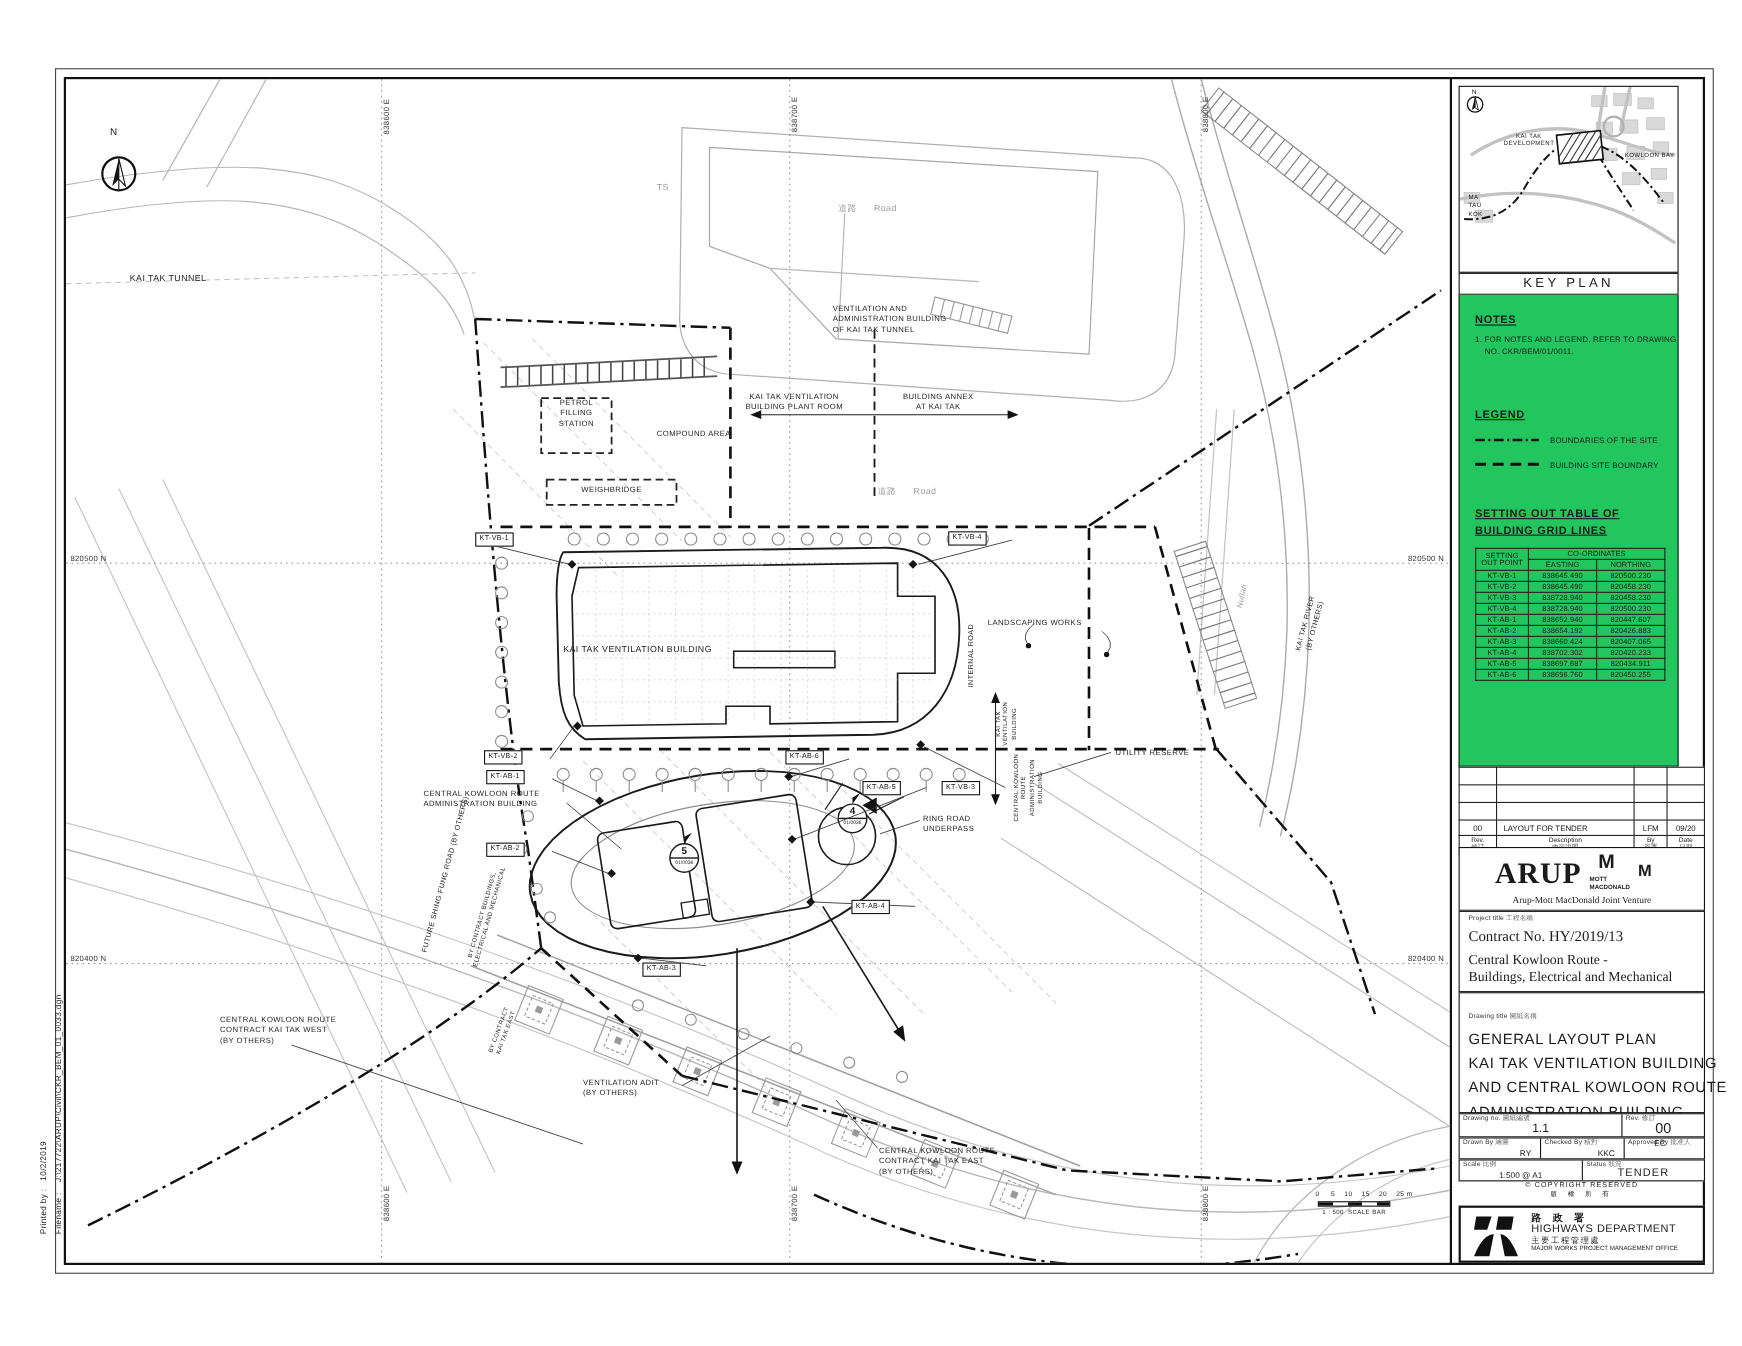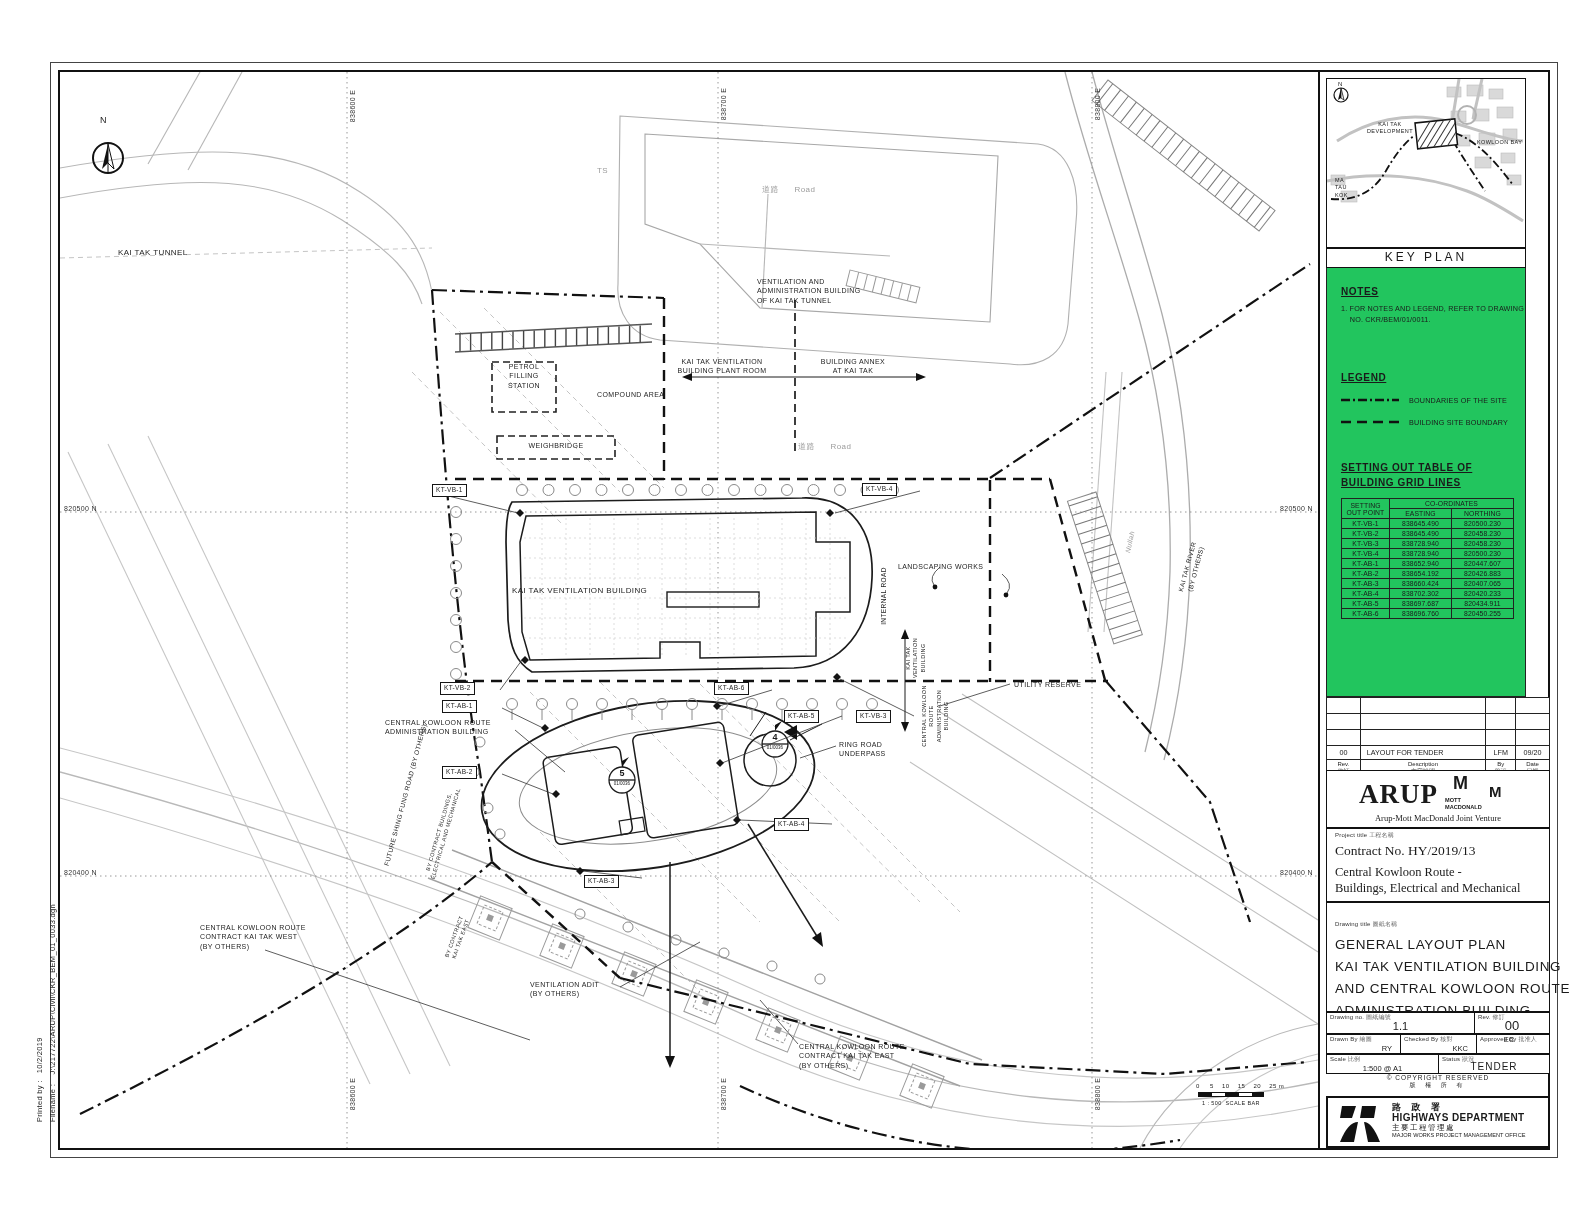--- a/index.html
+++ b/index.html
@@ -769,17 +769,17 @@
 
 <div class="tb" style="top:1096px;width:224px;height:52px;border-width:2px">
   <svg style="position:absolute;left:10px;top:6px" width="44" height="40" viewBox="0 0 44 40">
     <path d="M4,2 h14 l-4,12 h-12 z" fill="#111"></path>
     <path d="M24,2 h14 l-2,12 h-14 z" fill="#111"></path>
     <path d="M2,38 q8,-20 18,-20 l-4,20 z" fill="#111"></path>
     <path d="M42,38 q-8,-20 -16,-20 l4,20 z" fill="#111"></path>
   </svg>
   <div class="hyd-text" style="position:absolute;left:64px;top:4px">
     <div style="font-size:9px;font-weight:bold;letter-spacing:4px">路 政 署</div>
-    <div style="font-size:10px;font-weight:bold;letter-spacing:.4px">HIGHWAYS  DEPARTMENT</div>
+    <div style="font-size:10px;font-weight:normal;letter-spacing:.4px">HIGHWAYS  DEPARTMENT</div>
     <div style="font-size:7.5px;letter-spacing:1.5px">主要工程管理處</div>
     <div style="font-size:5.6px">MAJOR WORKS PROJECT MANAGEMENT OFFICE</div>
   </div>
 </div>
 
 </body></html>

